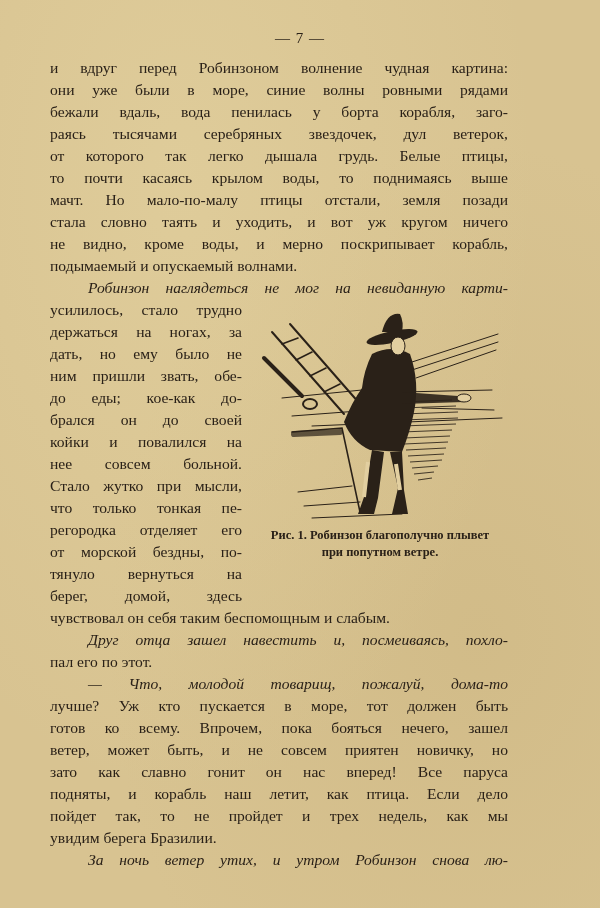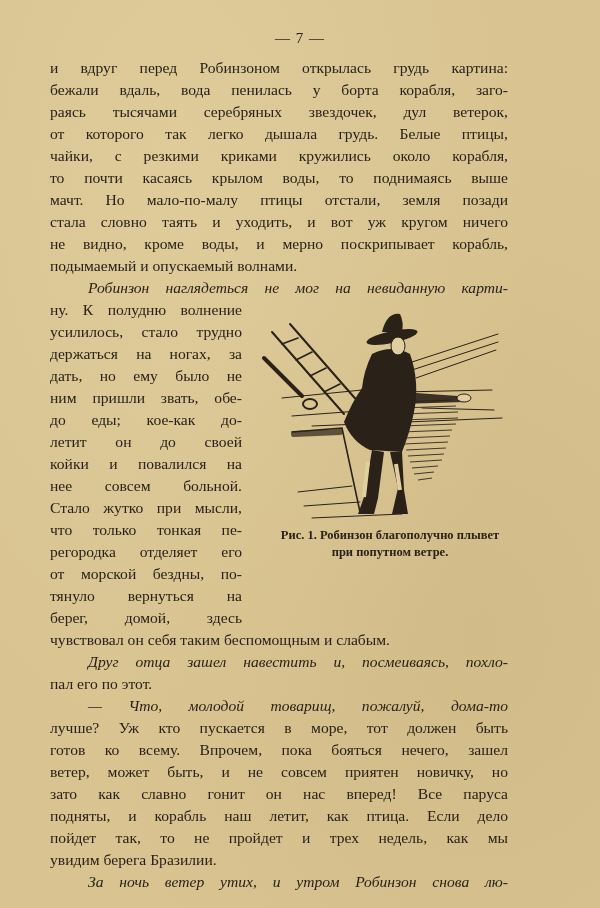--- a/index.html
+++ b/index.html
@@ -22,51 +22,50 @@
     font-size:15.6px; line-height:22px; text-align:justify;
   }
   .line { display:block; white-space:nowrap; text-align-last:justify; text-align:justify; }
   .line.last { text-align-last:left; }
   .indent { padding-left:38px;font-style:italic; }
   .narrow { width:192px; }
   .figure {
     position:absolute; left:252px; top:292px; width:256px; height:232px;
   }
   .caption {
-    position:absolute; left:262px; top:527px; width:256px;
+    position:absolute; left:252px; top:527px; width:256px;
     font-size:12.5px; line-height:17px; text-align:center; font-weight:bold;
   }
 </style>
 </head>
 <body>
 
 <div class="page-number">— 7 —</div>
 
 <div class="text">
   <div>
-    <span class="line">и вдруг перед Робинзоном открылась грудь картина:</span>
+    <span class="line">и вдруг перед Робинзоном волнение чудная картина:</span>
+    <span class="line">они уже были в море, синие волны ровными рядами</span>
     <span class="line">бежали вдаль, вода пенилась у борта корабля, заго-</span>
     <span class="line">раясь тысячами серебряных звездочек, дул ветерок,</span>
     <span class="line">от которого так легко дышала грудь. Белые птицы,</span>
-    <span class="line">чайки, с резкими криками кружились около корабля,</span>
     <span class="line">то почти касаясь крылом воды, то поднимаясь выше</span>
     <span class="line">мачт. Но мало-по-малу птицы отстали, земля позади</span>
     <span class="line">стала словно таять и уходить, и вот уж кругом ничего</span>
     <span class="line">не видно, кроме воды, и мерно поскрипывает корабль,</span>
     <span class="line last">подымаемый и опускаемый волнами.</span>
   </div>
   <div>
     <span class="line indent">Робинзон наглядеться не мог на невиданную карти-</span>
-    <span class="line narrow">ну. К полудню волнение</span>
     <span class="line narrow">усилилось, стало трудно</span>
     <span class="line narrow">держаться на ногах, за</span>
     <span class="line narrow">дать, но ему было не</span>
     <span class="line narrow">ним пришли звать, обе-</span>
     <span class="line narrow">до еды; кое-как до-</span>
-    <span class="line narrow">летит он до своей</span>
+    <span class="line narrow">брался он до своей</span>
     <span class="line narrow">койки и повалился на</span>
     <span class="line narrow">нее совсем больной.</span>
     <span class="line narrow">Стало жутко при мысли,</span>
     <span class="line narrow">что только тонкая пе-</span>
     <span class="line narrow">регородка отделяет его</span>
     <span class="line narrow">от морской бездны, по-</span>
     <span class="line narrow">тянуло вернуться на</span>
     <span class="line narrow">берег, домой, здесь</span>
     <span class="line last">чувствовал он себя таким беспомощным и слабым.</span>
   </div>

